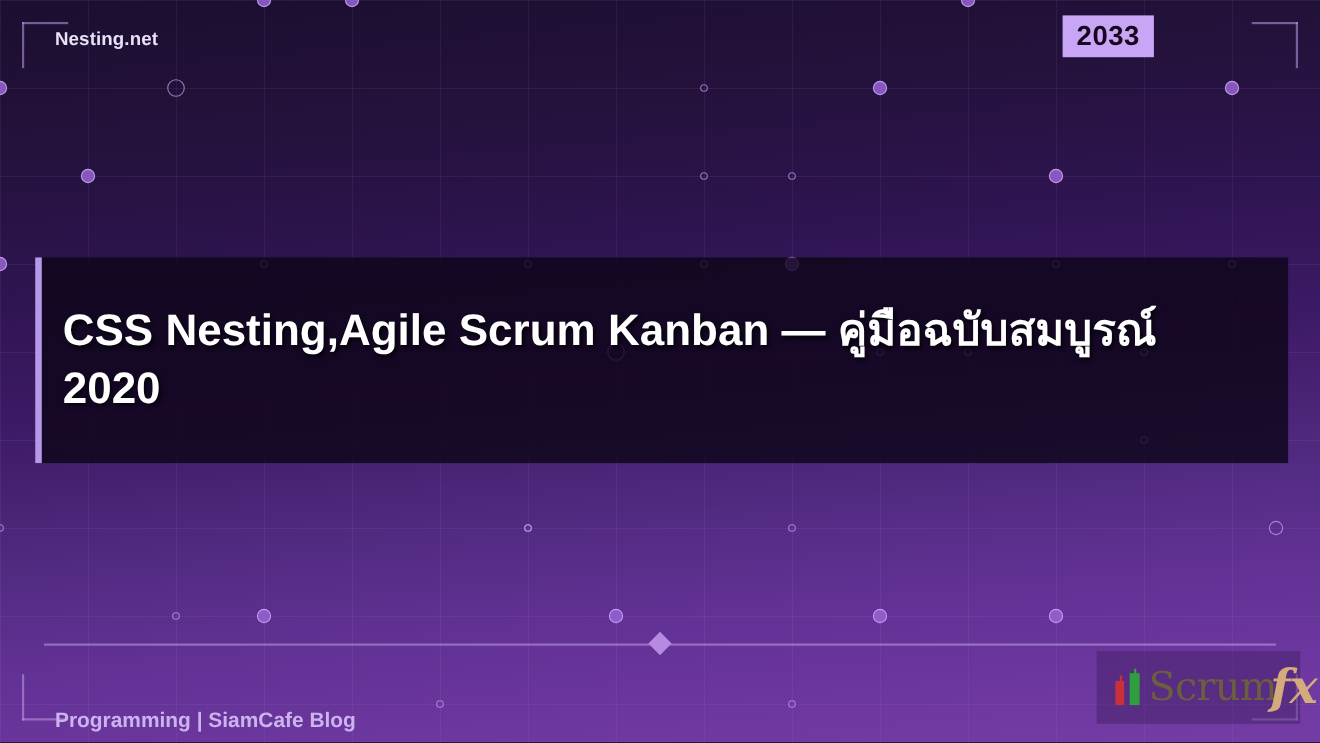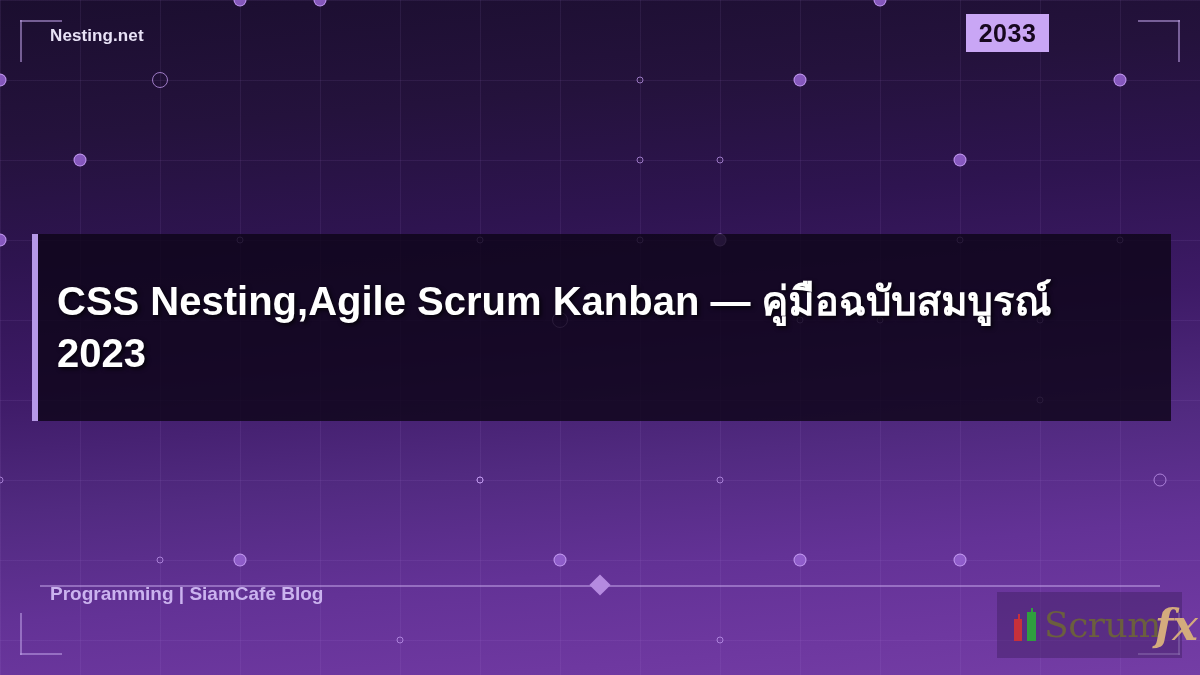--- a/index.html
+++ b/index.html
@@ -135,21 +135,21 @@
   }
   .diamond {
     position:absolute; left:600px; top:585px;
     width:15px; height:15px;
     background:#b58ae0;
     transform:translate(-50%,-50%) rotate(45deg);
   }
 
   
   .footer-text {
-    position:absolute; left:50px; top:583px;
+    position:absolute; left:50px; top:645px;
     font-size:19px; font-weight:bold;
     color:#cbb3ef;
     white-space:nowrap;
   }
 
   
   .logo-box {
     position:absolute; left:997px; top:592px;
     width:185px; height:66px;
     background:rgba(60,28,92,.42);
@@ -259,21 +259,21 @@
     <span class="h"></span>
       <span class="v"></span>
   </div>
 
   <div class="site-name">Nesting.net</div>
 
   <div class="year-badge">2033</div>
 
   <div class="title-block">
     <div class="title-accent"></div>
-    <div class="title-text">CSS Nesting,Agile Scrum Kanban — คู่มือฉบับสมบูรณ์ 2023</div>
+    <div class="title-text">CSS Nesting,Agile Scrum Kanban — คู่มือฉบับสมบูรณ์ 2020</div>
   </div>
 
   <div class="divider"></div>
   <div class="diamond"></div>
 
   <div class="footer-text">Programming | SiamCafe Blog</div>
 
   <div class="logo-box">
     <div class="candles">
       <div class="candle candle-red-wick"></div>

